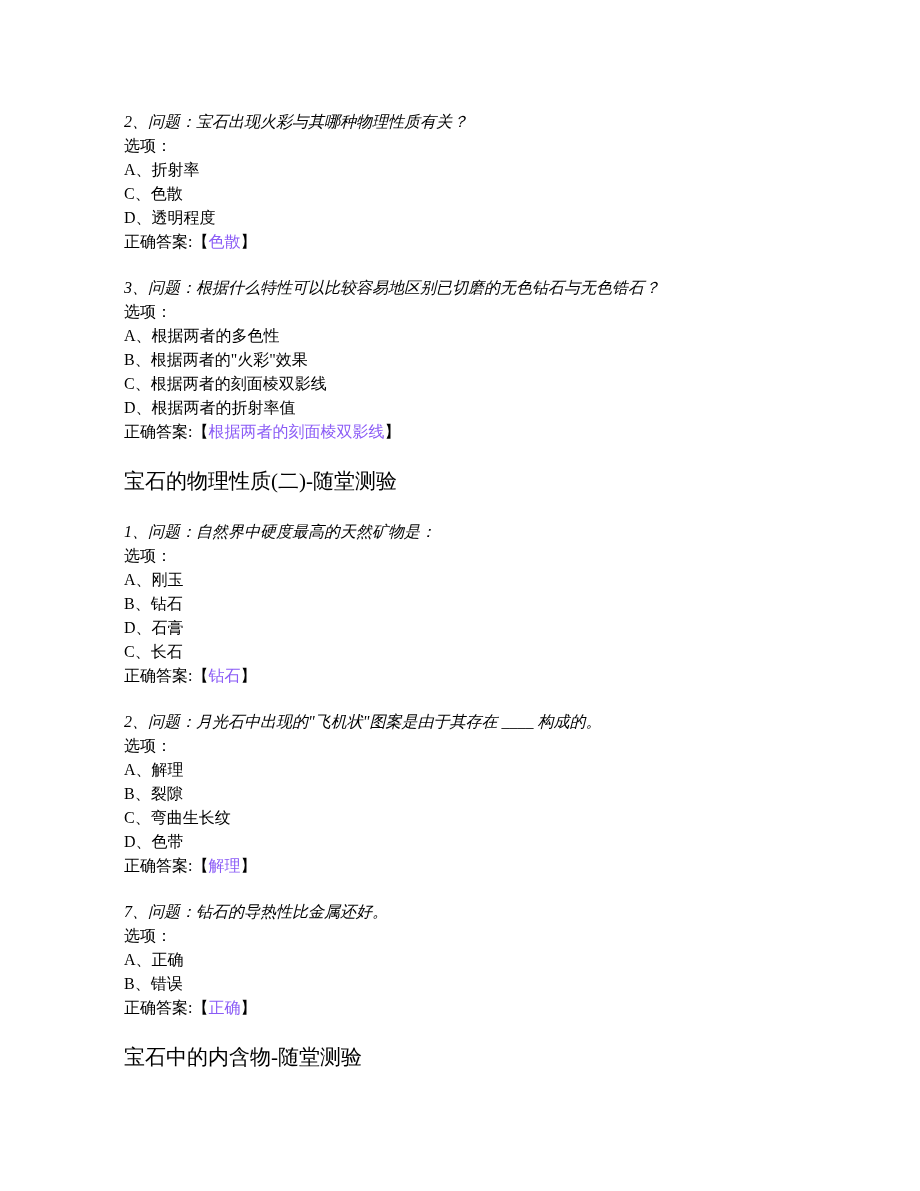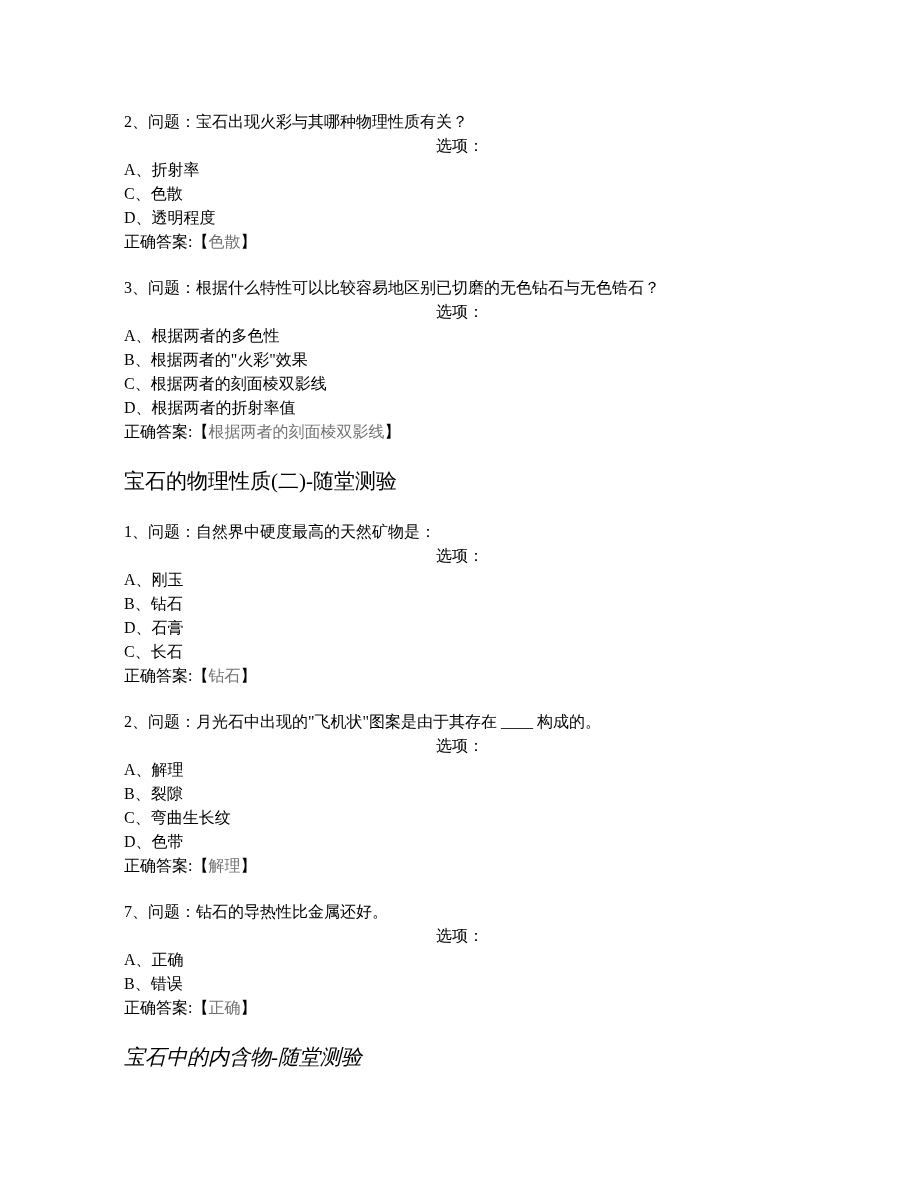--- a/index.html
+++ b/index.html
@@ -15,43 +15,42 @@
       font-size: 16px;
       line-height: 1.5;
       color: #000000;
       padding: 110px 124px 60px 124px;
     }
     .question-block {
       margin-bottom: 22px;
     }
     .question-line {
       margin-bottom: 0;
+      font-style: italic;
     }
     .options-label {
       margin-bottom: 0;
-      text-align: center;
     }
     .option-line {
       margin-bottom: 0;
     }
     .answer-line {
       margin-bottom: 0;
     }
     .answer-text {
-      color: #737373;
+      color: #8b5cf6;
     }
     .section-title {
       font-size: 21px;
       margin-top: 8px;
       margin-bottom: 22px;
     }
     .section-title-last {
       font-size: 21px;
       margin-top: 8px;
-      font-style: italic;
     }
   </style>
 </head>
 <body>
 
 <div class="question-block">
   <div class="question-line">2、问题：宝石出现火彩与其哪种物理性质有关？</div>
   <div class="options-label">选项：</div>
   <div class="option-line">A、折射率</div>
   <div class="option-line">C、色散</div>

